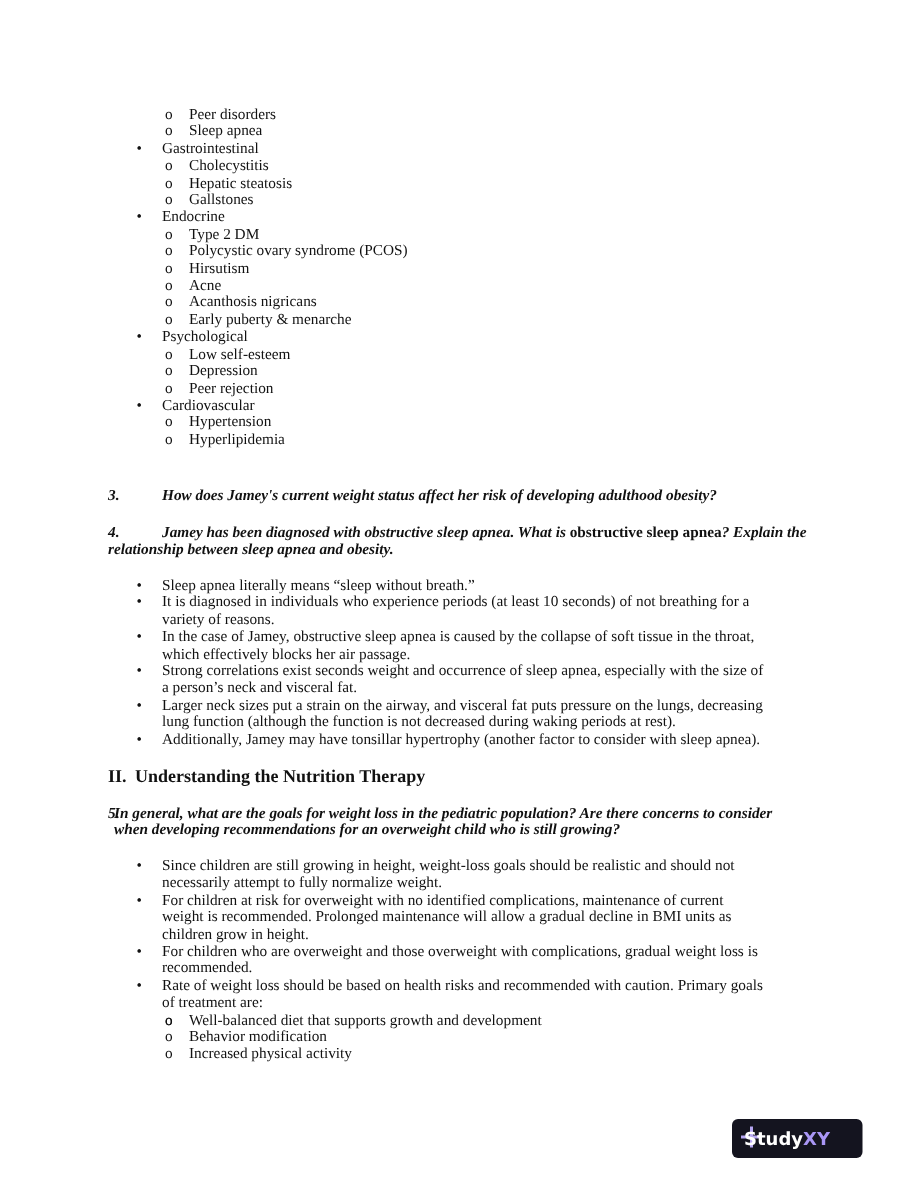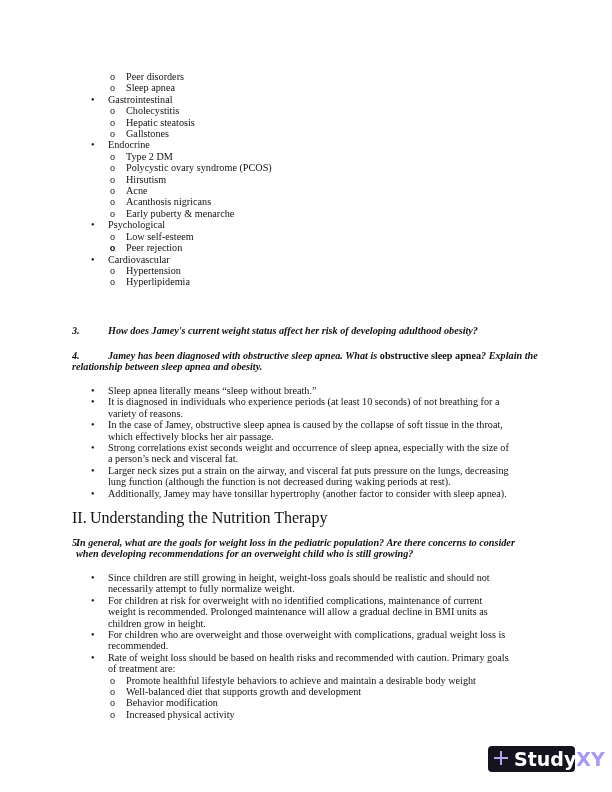--- a/index.html
+++ b/index.html
@@ -7,29 +7,29 @@
          font-family:"Liberation Serif", serif; color:#111; font-size:10.2px; line-height:11.4px; }
   .page { position:absolute; left:0; top:0; width:612px; height:792px; }
   .ul1 { position:absolute; left:0; width:612px; }
   .li { position:relative; }
   .b1 { position:absolute; left:91px; }
   .t1 { margin-left:108px; margin-right:100px; }
   .b2 { position:absolute; left:110px; }
   .t2 { margin-left:126px; margin-right:72px; }
   .q { position:absolute; left:72px; width:468px; font-weight:bold; font-style:italic; }
   .qnum { display:inline-block; width:36px; }
-  .sec { position:absolute; left:72px; font-weight:normal; font-size:16px; }
+  .sec { position:absolute; left:72px; font-weight:bold; font-size:12px; }
   .secnum { display:inline-block; width:18px; }
   .upright { font-style:normal; }
   .badge { position:absolute; left:488px; top:746px; width:87px; height:26px; background:#14141f; border-radius:4px;
            display:flex; align-items:center; }
   .plus { position:absolute; left:6px; top:5px; width:14px; height:14px; }
   .plus:before { content:""; position:absolute; left:6px; top:0; width:2px; height:14px; background:#b6a6f2; }
   .plus:after { content:""; position:absolute; left:0; top:6px; width:14px; height:2px; background:#b6a6f2; }
-  .brand { position:absolute; left:26px; top:5px; font-family:"DejaVu Sans", sans-serif; font-weight:bold; font-size:19px; line-height:16px; color:#ffffff;text-align:center; }
+  .brand { position:absolute; left:8px; top:5px; font-family:"DejaVu Sans", sans-serif; font-weight:bold; font-size:12px; line-height:16px; color:#ffffff;text-align:center; }
   .brand .xy { color:#a996f5; }
 </style>
 </head>
 <body>
 
 <div class="page">
 
   <div class="ul1" id="list-top" style="top:71px;">
       <div class="li">
         <span class="b2">o</span>
@@ -86,20 +86,21 @@
       <div class="li">
         <span class="b1">•</span>
         <div class="t1">Psychological</div>
       </div>
       <div class="li">
         <span class="b2">o</span>
         <div class="t2">Low self-esteem</div>
       </div>
       <div class="li">
         <span class="b2">o</span>
+        <div class="t2">Depression</div>
       </div>
       <div class="li">
         <span class="b2">o</span>
         <div class="t2">Peer rejection</div>
       </div>
       <div class="li">
         <span class="b1">•</span>
         <div class="t1">Cardiovascular</div>
       </div>
       <div class="li">
@@ -168,21 +169,20 @@
       <div class="li">
         <span class="b1">•</span>
         <div class="t1">For children who are overweight and those overweight with complications, gradual weight loss is recommended.</div>
       </div>
       <div class="li">
         <span class="b1">•</span>
         <div class="t1">Rate of weight loss should be based on health risks and recommended with caution. Primary goals of treatment are:</div>
       </div>
       <div class="li">
         <span class="b2">o</span>
-        <div class="t2">Promote healthful lifestyle behaviors to achieve and maintain a desirable body weight</div>
       </div>
       <div class="li">
         <span class="b2">o</span>
         <div class="t2">Well-balanced diet that supports growth and development</div>
       </div>
       <div class="li">
         <span class="b2">o</span>
         <div class="t2">Behavior modification</div>
       </div>
       <div class="li">

